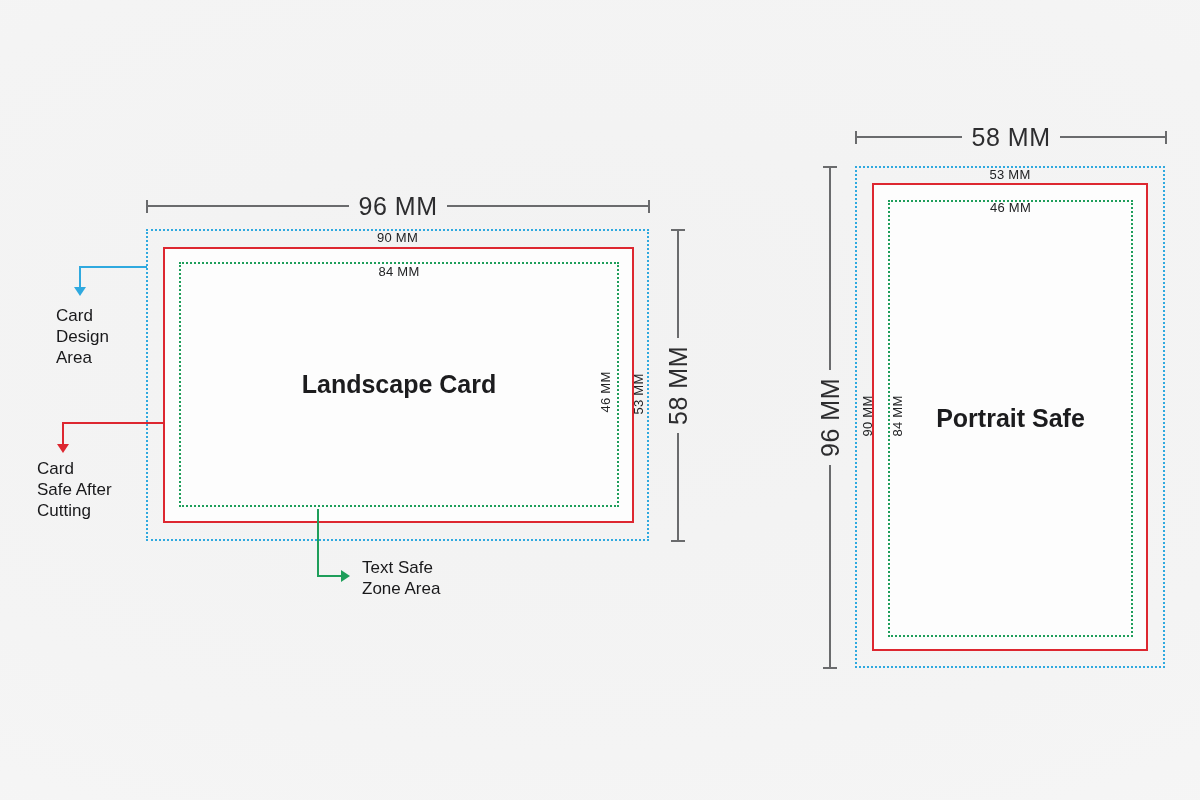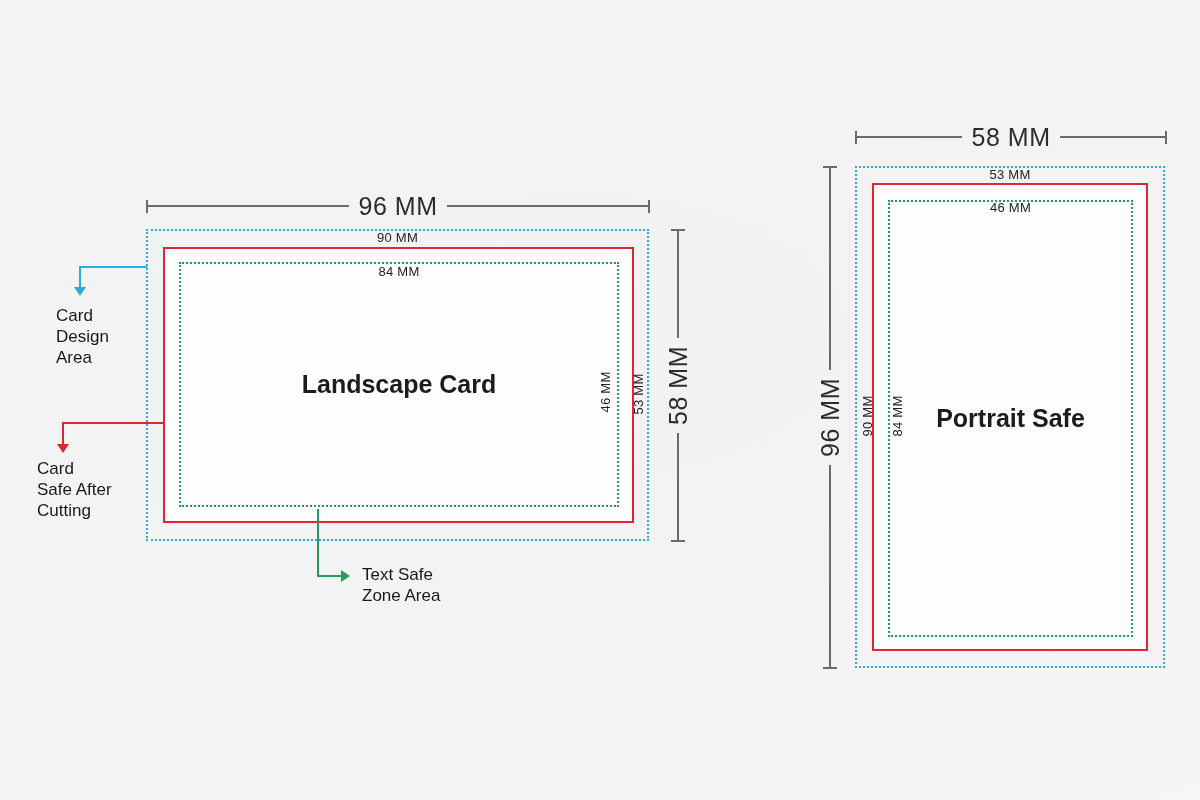--- a/index.html
+++ b/index.html
@@ -184,21 +184,21 @@
       <div>Card</div>
       <div>Safe After</div>
       <div>Cutting</div>
     </div>
   </div>
 
   <div>
     <div class="aline" style="left:317px; top:509px; width:2px; height:68px; background:var(--safe-green);"></div>
     <div class="aline" style="left:317px; top:575px; width:25px; height:2px; background:var(--safe-green);"></div>
     <div class="arr arr-right-safe" style="left:341px; top:570px;"></div>
-    <div class="alabel" style="left:362px; top:557px;margin-top:7px;">
+    <div class="alabel" style="left:362px; top:557px;">
       <div>Text Safe</div>
       <div>Zone Area</div>
     </div>
   </div>
 
   <div>
 
     <div class="dimh" style="left:855px; top:123px; width:312px;">
       <span class="tick-v"></span>
       <span class="hline"></span>

